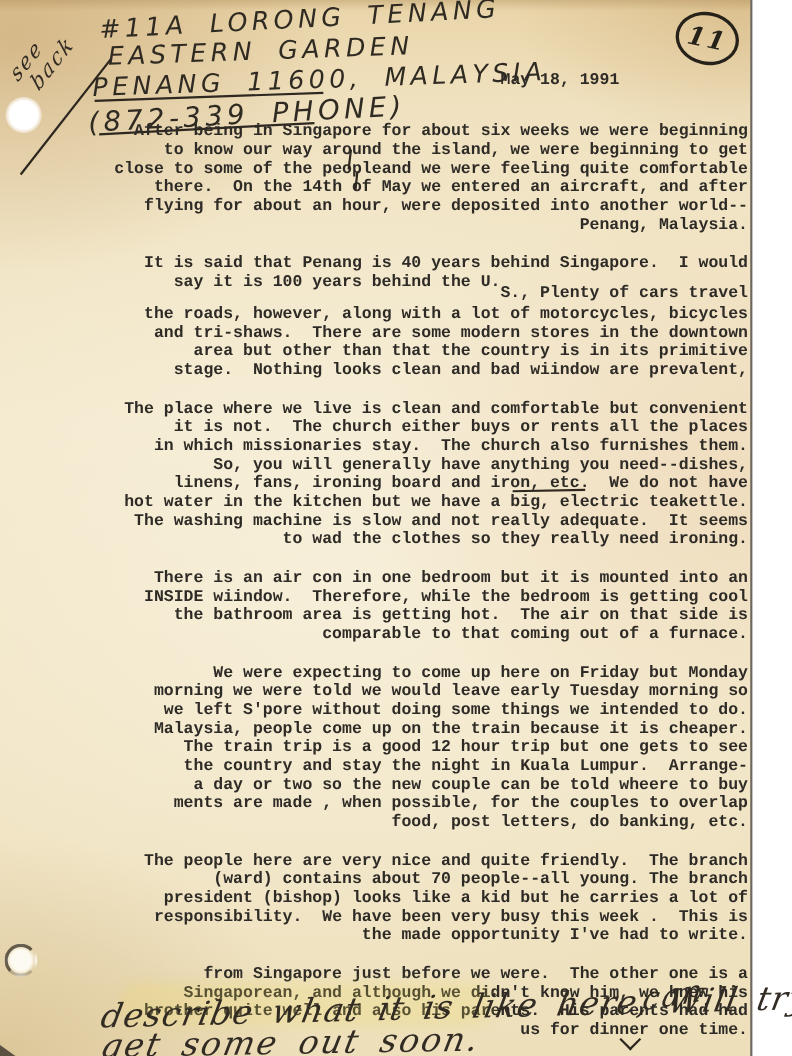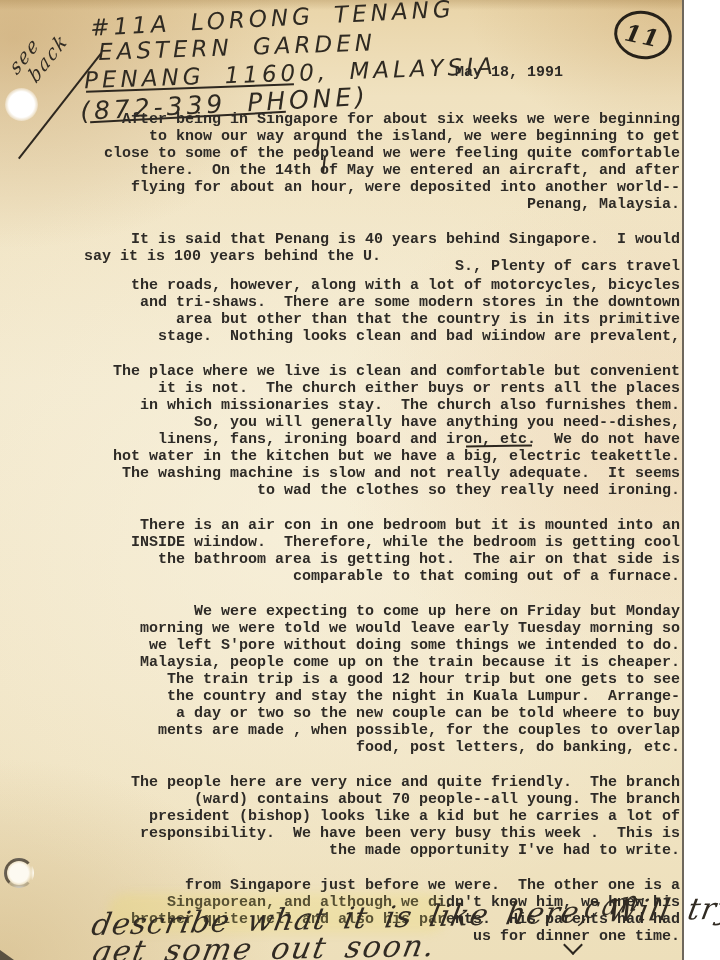--- a/index.html
+++ b/index.html
@@ -78,21 +78,21 @@
   
   .typed{
     font-family:"Liberation Mono","DejaVu Sans Mono",monospace;
     font-weight:bold;color:#2e2b27;text-align:right;
   }
   .date-line{position:absolute;left:455px;top:64px;font-size:15px;white-space:pre;}
   .letter-body{position:absolute;left:80px;top:111px;width:600px;font-size:15px;line-height:17px;}
   .para{margin:0 0 18px 0;font-family:Liberation Mono, monospace;}
   .para.cont{margin-top:-6px;}
   .tline{white-space:pre;}
-  .dropped{position:relative;top:10px;margin-left:74px;}
+  .dropped{position:relative;top:10px;}
   
   .pen-mark{position:absolute;background:#2d271f;}
   .caret-people{left:317px;top:136px;width:2px;height:18px;transform:rotate(7deg);}
   .caret-may{left:323px;top:156px;width:2px;height:17px;transform:rotate(6deg);}
   .ul-adequate{left:466px;top:445px;width:66px;height:2px;transform:rotate(-1deg);}
   
   .stain{
     position:absolute;left:108px;top:893px;width:340px;height:40px;
     background:rgba(238,218,96,.22);filter:blur(5px);border-radius:20px;
   }

